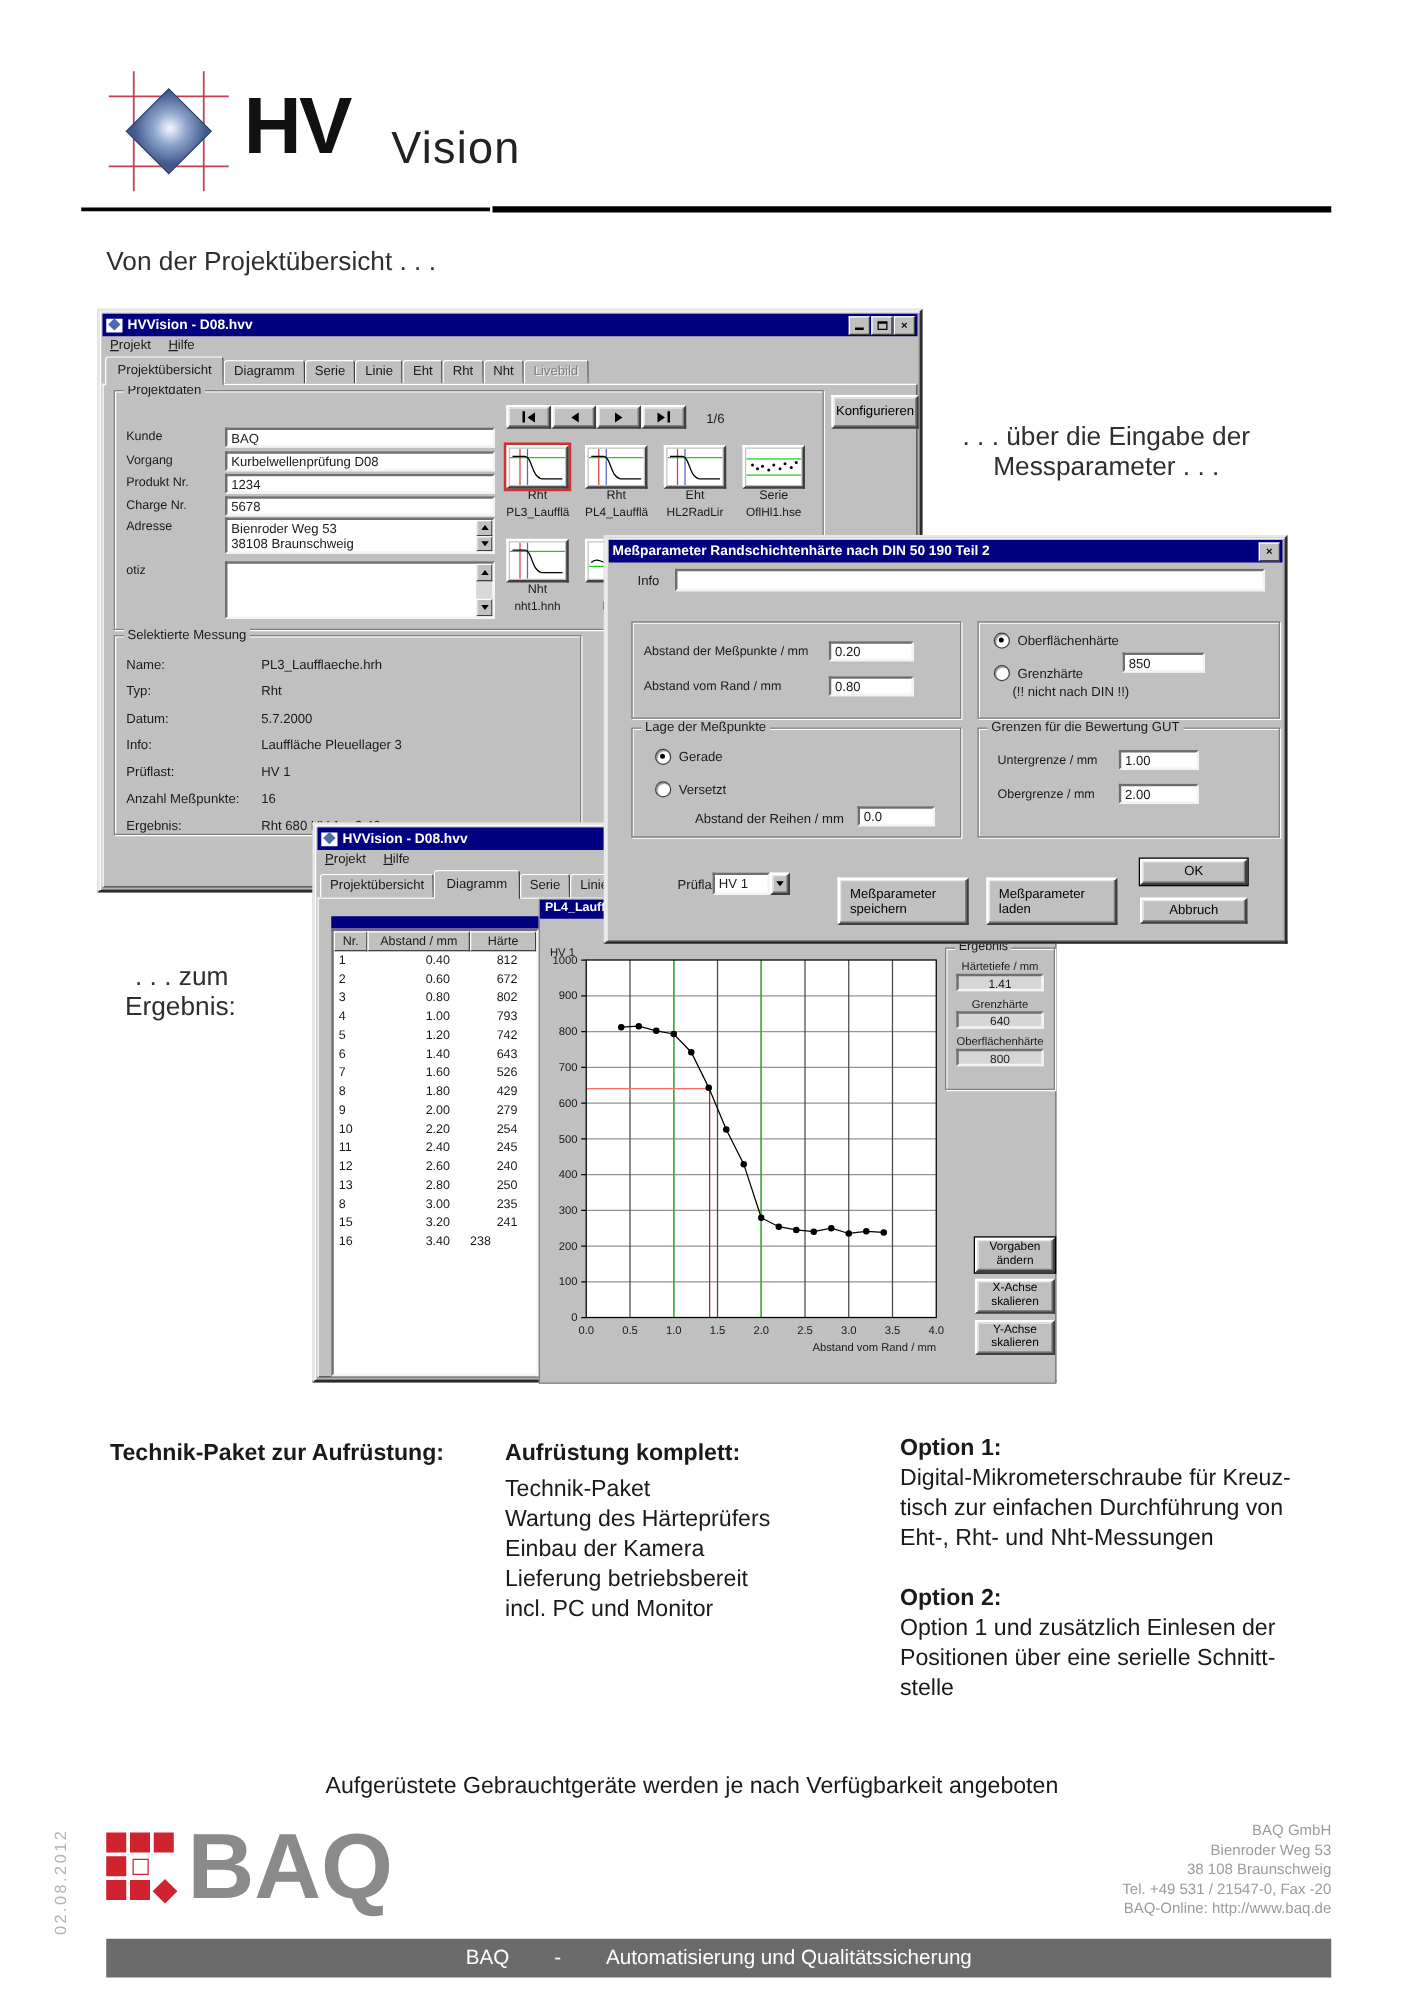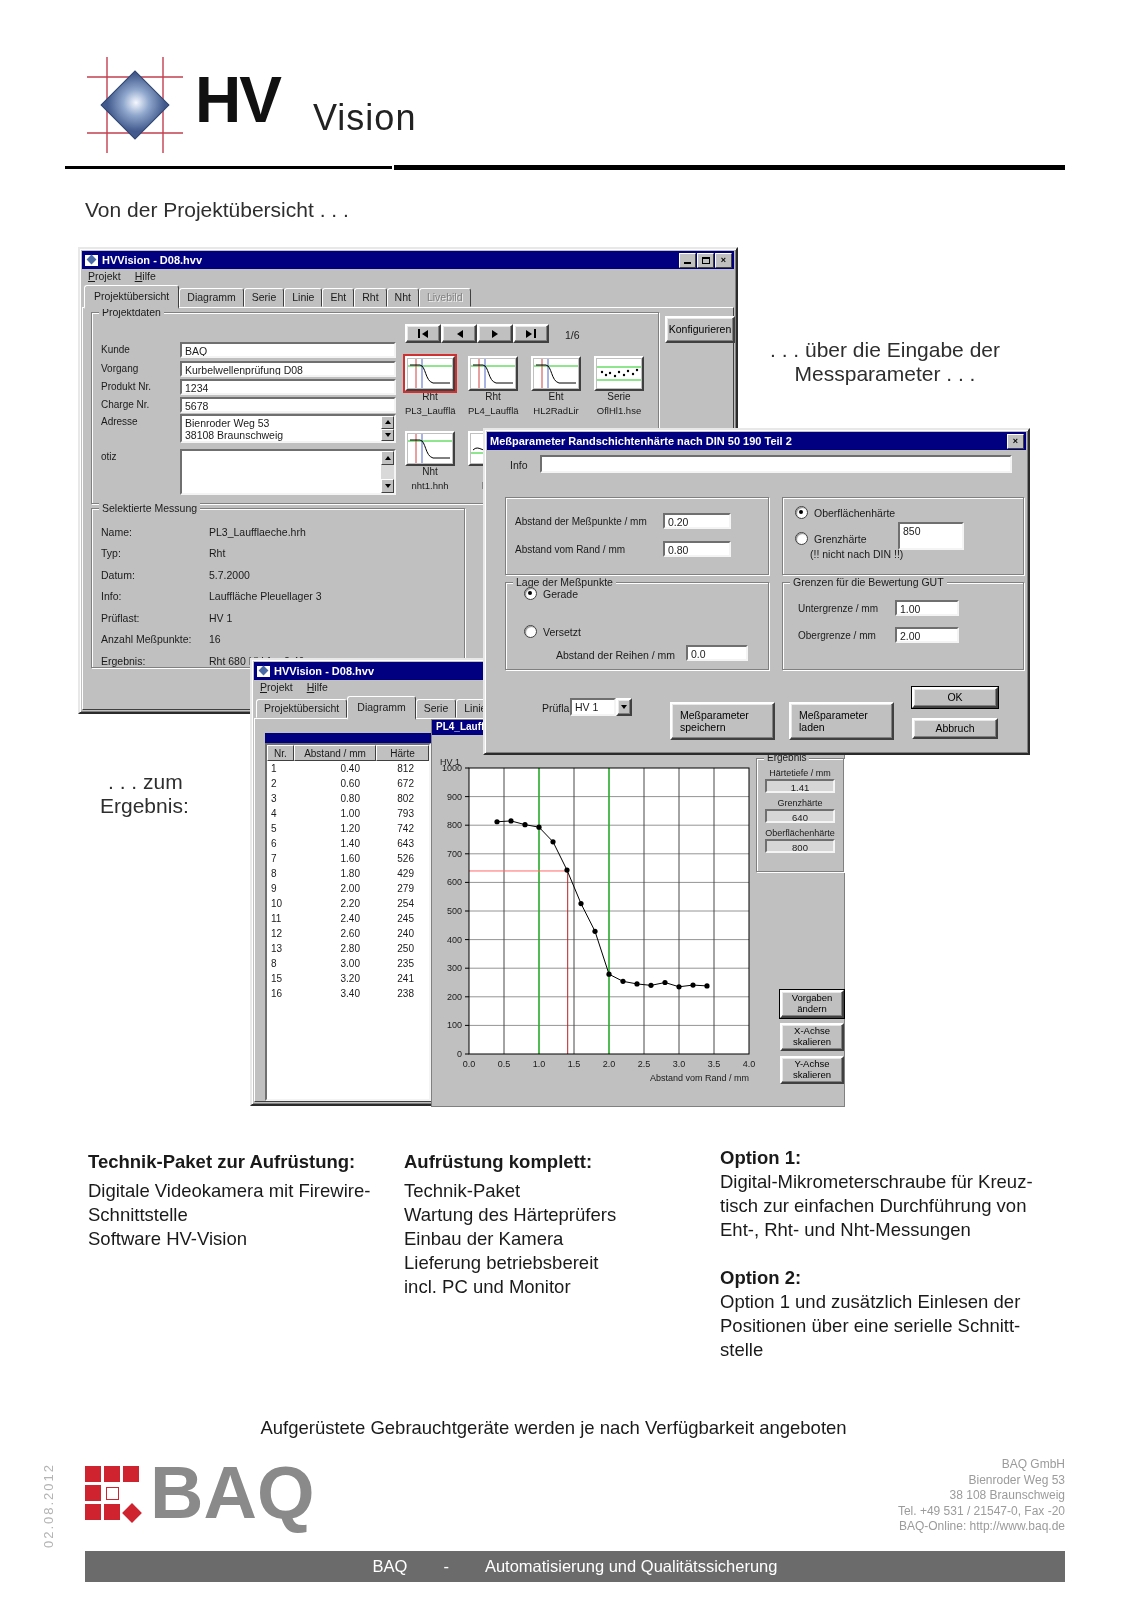--- a/index.html
+++ b/index.html
@@ -438,21 +438,21 @@
               <span style="width: 50px; text-align: right; padding-right: 12px;">235</span>
             </div>
             <div class="trow">
               <span style="width: 27px; padding-left: 4px;">15</span>
               <span style="width: 82px; text-align: right; padding-right: 16px;">3.20</span>
               <span style="width: 50px; text-align: right; padding-right: 12px;">241</span>
             </div>
             <div class="trow">
               <span style="width: 27px; padding-left: 4px;">16</span>
               <span style="width: 82px; text-align: right; padding-right: 16px;">3.40</span>
-              <span style="width: 50px; text-align: right; padding-right: 12px;">238</span>
+              <span style="width: 50px; text-align: left; padding-right: 12px;">238</span>
             </div>
           </div>
       </div>
 
       <div style="position:absolute;left:176px;top:0px;width:412px;height:386px;border:1px solid #808080;background:#c0c0c0;">
         <div style="height:15px;background:#000080;color:#fff;font-size:10px;font-weight:bold;padding:1px 0 0 4px;box-sizing:border-box;">PL4_Laufflä</div>
         <div id="chart-holder" style="position:absolute;left:2px;top:36px;"><svg width="334" height="334">
               <rect x="35" y="12" width="280" height="286" fill="#fff"></rect>
               <line x1="35" y1="269.40000000000003" x2="315" y2="269.40000000000003" stroke="#949494" stroke-width="1"></line>
               <line x1="35" y1="240.8" x2="315" y2="240.8" stroke="#949494" stroke-width="1"></line>
@@ -561,31 +561,31 @@
       <div class="sunk" style="position:absolute;left:157px;top:15px;width:68px;height:16px;">0.20</div>
       <span class="flab" style="top:46px;">Abstand vom Rand / mm</span>
       <div class="sunk" style="position:absolute;left:157px;top:43px;width:68px;height:16px;">0.80</div>
     </div>
 
     <div class="gb" style="left:297px;top:67px;width:240px;height:76px;">
       <div class="rrow" style="left:12px;top:8px;">
         <span class="radio sel"></span>
         <span>Oberflächenhärte</span>
       </div>
-      <div class="sunk" style="position:absolute;left:115px;top:24px;width:66px;height:28px;">850</div>
+      <div class="sunk" style="position:absolute;left:115px;top:24px;width:66px;height:16px;">850</div>
       <div class="rrow" style="left:12px;top:34px;">
         <span class="radio"></span>
         <span>Grenzhärte</span>
       </div>
       <span style="position:absolute;left:27px;top:50px;">(!! nicht nach DIN !!)</span>
     </div>
 
     <div class="gb" style="left:20px;top:152px;width:262px;height:86px;">
       <span class="leg">Lage der Meßpunkte</span>
-      <div class="rrow" style="left:18px;top:4px;">
+      <div class="rrow" style="left:18px;top:16px;">
         <span class="radio sel"></span>
         <span>Gerade</span>
       </div>
       <div class="rrow" style="left:18px;top:42px;">
         <span class="radio"></span>
         <span>Versetzt</span>
       </div>
       <span style="position:absolute;left:50px;top:66px;">Abstand der Reihen / mm</span>
       <div class="sunk" style="position:absolute;left:180px;top:62px;width:62px;height:16px;">0.0</div>
     </div>
@@ -606,25 +606,20 @@
         </div>
     </div>
     <button class="b95" style="position:absolute;left:185px;top:272px;width:105px;height:38px;padding:2px 8px;text-align:left;">Meßparameter speichern</button>
     <button class="b95" style="position:absolute;left:304px;top:272px;width:105px;height:38px;padding:2px 8px;text-align:left;">Meßparameter laden</button>
     <button class="b95 default" style="position:absolute;left:427px;top:257px;width:86px;height:21px;">OK</button>
     <button class="b95" style="position:absolute;left:427px;top:288px;width:86px;height:21px;">Abbruch</button>
   </div>
 
   <div class="bt" style="left:88px;top:1150px;width:312px;">
     <div class="hd">Technik-Paket zur Aufrüstung:</div>
-    <div id="bt-c1">
-        <div>Digitale Videokamera mit Firewire-</div>
-        <div>Schnittstelle</div>
-        <div>Software HV-Vision</div>
-      </div>
   </div>
   <div class="bt" style="left:404px;top:1150px;width:300px;">
     <div class="hd">Aufrüstung komplett:</div>
     <div id="bt-c2">
         <div>Technik-Paket</div>
         <div>Wartung des Härteprüfers</div>
         <div>Einbau der Kamera</div>
         <div>Lieferung betriebsbereit</div>
         <div>incl. PC und Monitor</div>
       </div>

